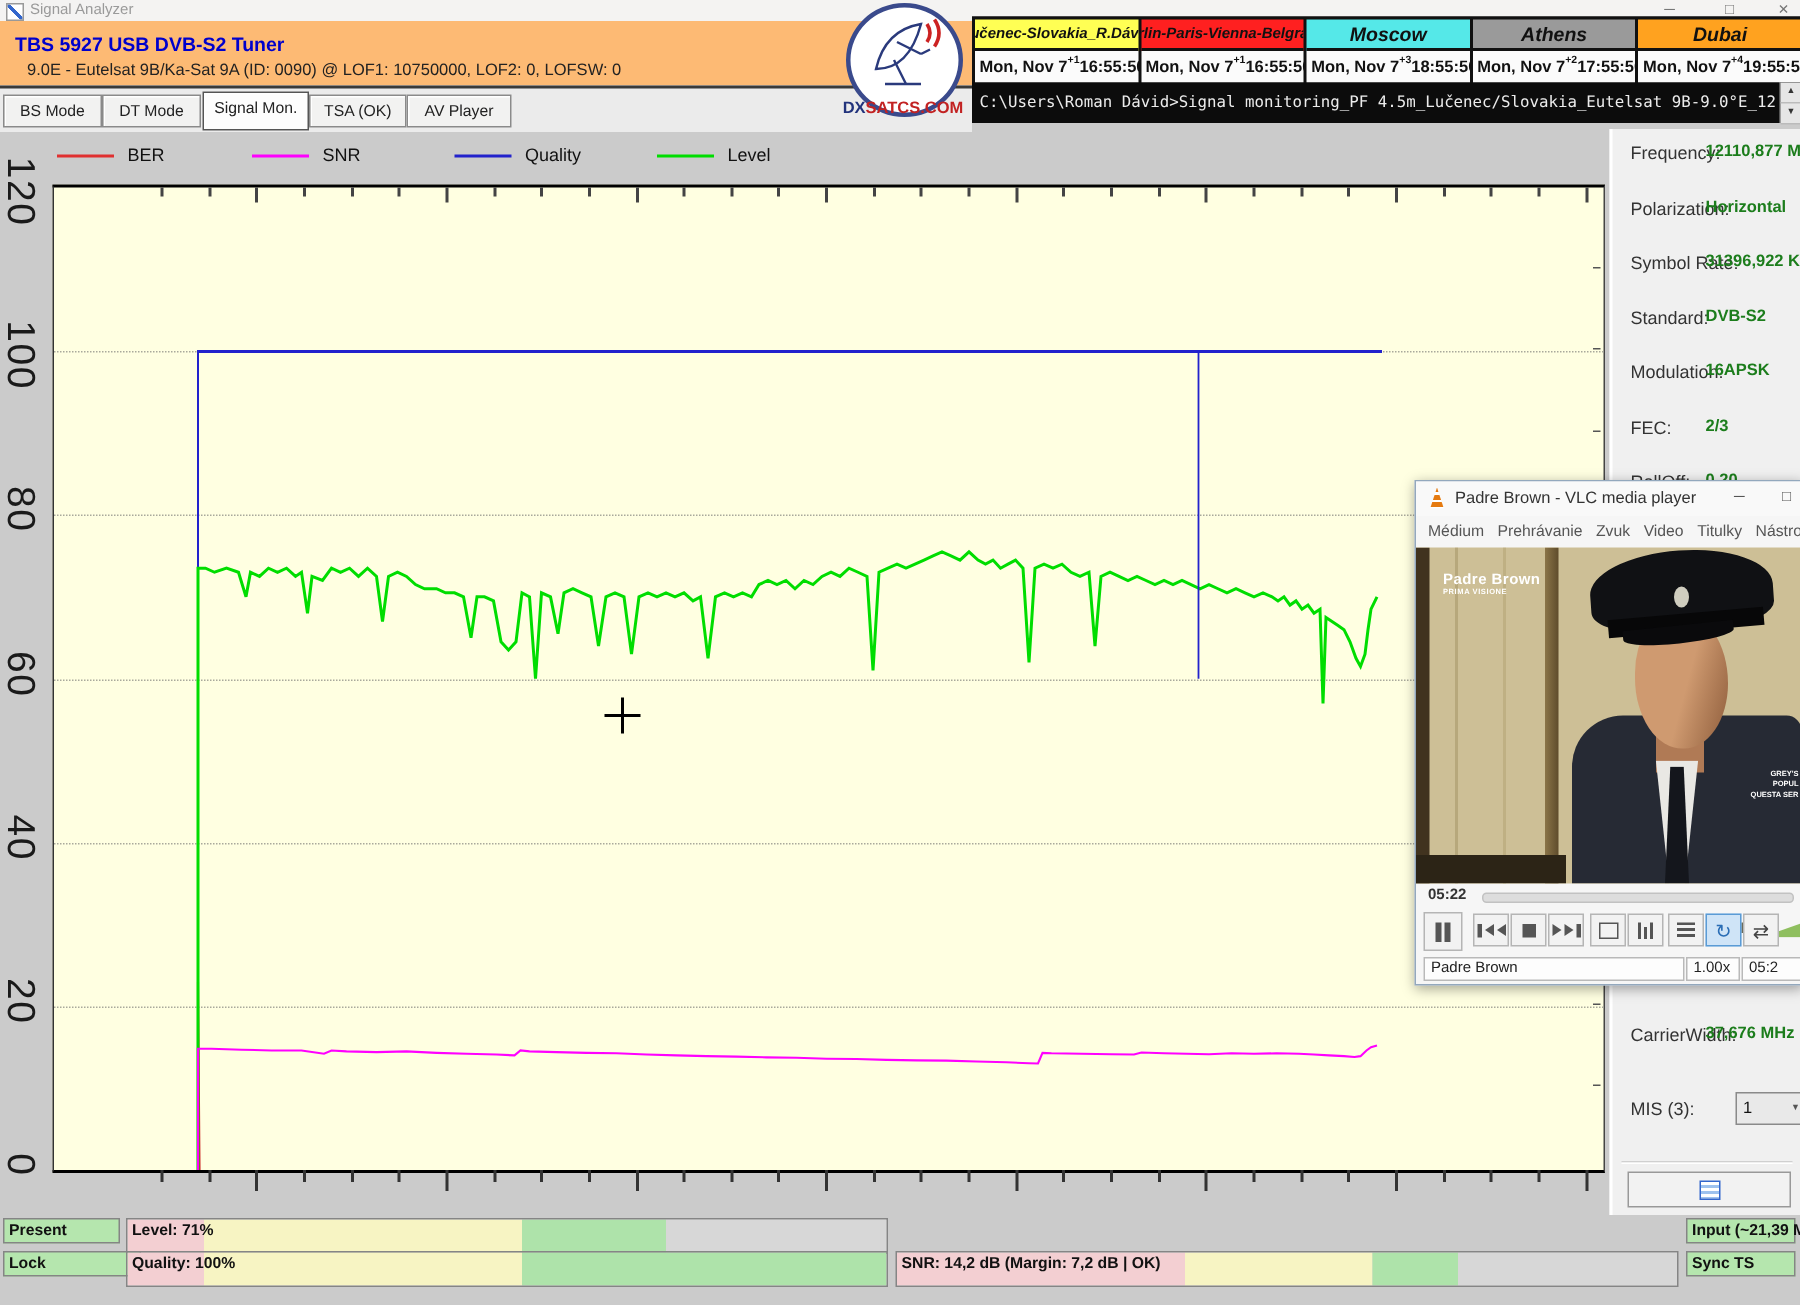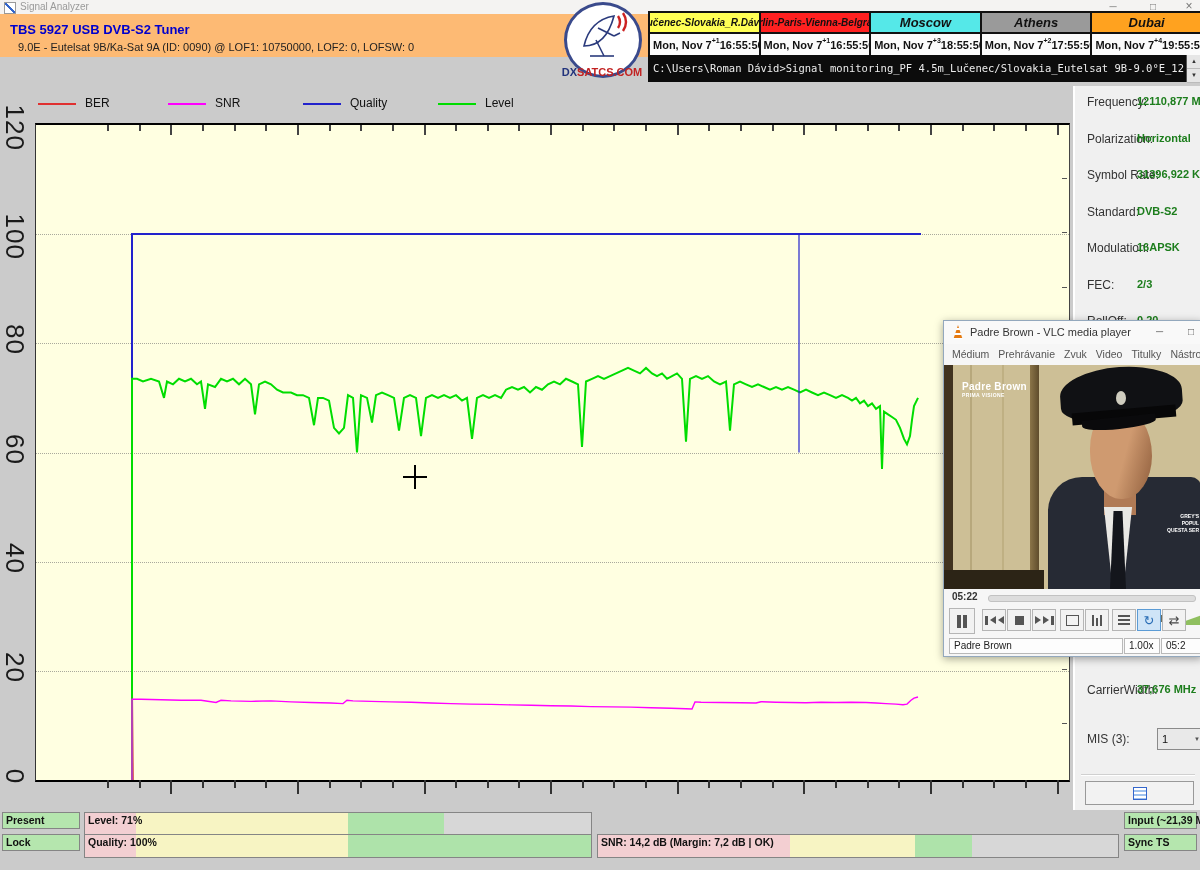--- a/index.html
+++ b/index.html
@@ -141,20 +141,27 @@
     <div class="abs winbtn" style="left:1100px;">─</div>
     <div class="abs winbtn" style="left:1140px;">□</div>
     <div class="abs winbtn" style="left:1176px;font-size:12px;">×</div>
   </div>
 
   <div class="abs hdr">
     <div class="abs tuner">TBS 5927 USB DVB-S2 Tuner</div>
     <div class="abs src">9.0E - Eutelsat 9B/Ka-Sat 9A (ID: 0090) @ LOF1: 10750000, LOF2: 0, LOFSW: 0</div>
   </div>
 
+  <div class="abs tabstrip" id="tabstrip">
+      <div class="tab" style="left: 2px; width: 64px;">BS Mode</div>
+      <div class="tab" style="left: 68px; width: 64px;">DT Mode</div>
+      <div class="tab active" style="left: 135px; width: 69px;">Signal Mon.</div>
+      <div class="tab" style="left: 206px; width: 63px;">TSA (OK)</div>
+      <div class="tab" style="left: 271px; width: 68px;">AV Player</div>
+    </div>
 
   <div class="abs logo">
     <div class="ring"></div>
     <svg class="abs" style="left:14px;top:4px;" width="62" height="62">
       <g fill="none" stroke="#2a3a7c" stroke-width="1.6">
         <path d="M14 40 Q20 14 44 10 Q36 40 14 40 Z"></path>
         <line x1="26" y1="34" x2="34" y2="50"></line>
         <line x1="20" y1="50" x2="44" y2="50"></line>
         <line x1="28" y1="22" x2="44" y2="30"></line>
         <path d="M44 30 l6 -3" marker-end=""></path>
@@ -365,21 +372,21 @@
       <div class="meter" style="left: 84px; width: 508px;">
         <div class="zone" style="background: rgb(243, 207, 210); width: 10%;"></div>
         <div class="zone" style="background: rgb(247, 244, 195); width: 42%;"></div>
         <div class="zone" style="background: rgb(174, 227, 170); width: 19%;"></div>
         <div class="zone" style="background: rgb(215, 215, 215); width: 29%;"></div>
         <div class="mlab">Level: 71%</div>
       </div>
       <div class="mbox" style="left: 1124px; width: 73px;">Input (~21,39 Mbps)</div>
     </div>
   <div class="abs mrow" style="top:834px;" id="mrow2">
-      <div class="mbox" style="left: 2px; width: 78px;">Lock</div>
+      <div class="mbox" style="left: 2px; width: 92px;">Lock</div>
       <div class="meter" style="left: 84px; width: 508px;">
         <div class="zone" style="background: rgb(243, 207, 210); width: 10%;"></div>
         <div class="zone" style="background: rgb(247, 244, 195); width: 42%;"></div>
         <div class="zone" style="background: rgb(174, 227, 170); width: 48%;"></div>
         <div class="mlab">Quality: 100%</div>
       </div>
       <div class="meter" style="left: 597px; width: 522px;">
         <div class="zone" style="background: rgb(243, 207, 210); width: 37%;"></div>
         <div class="zone" style="background: rgb(247, 244, 195); width: 24%;"></div>
         <div class="zone" style="background: rgb(174, 227, 170); width: 11%;"></div>

